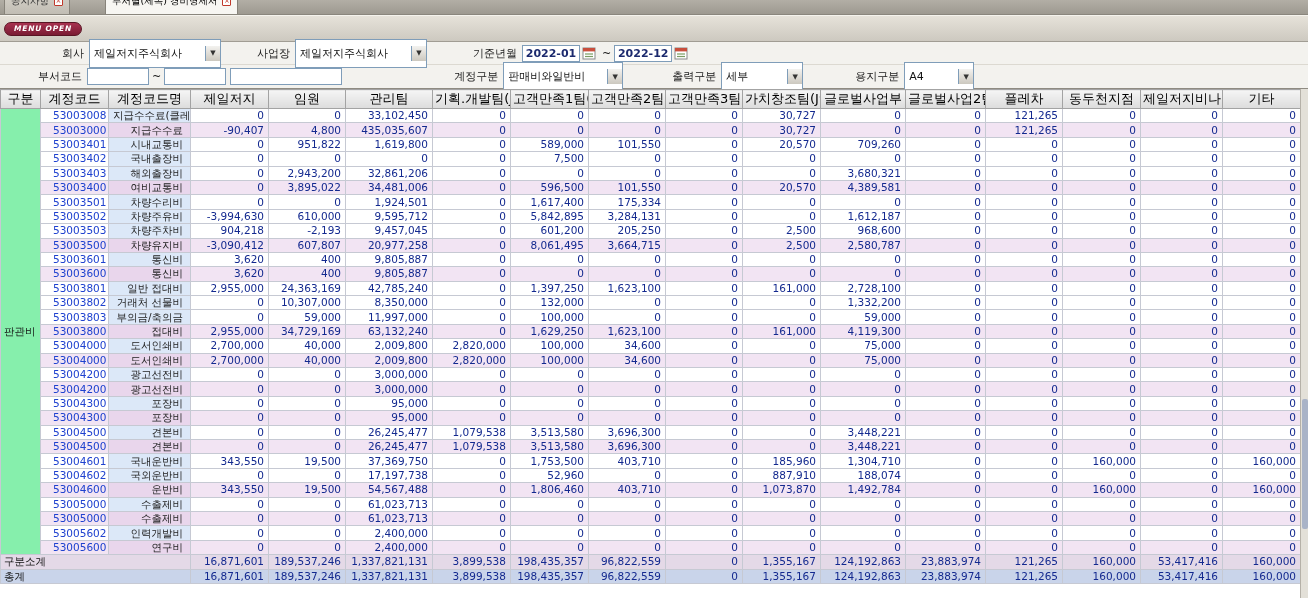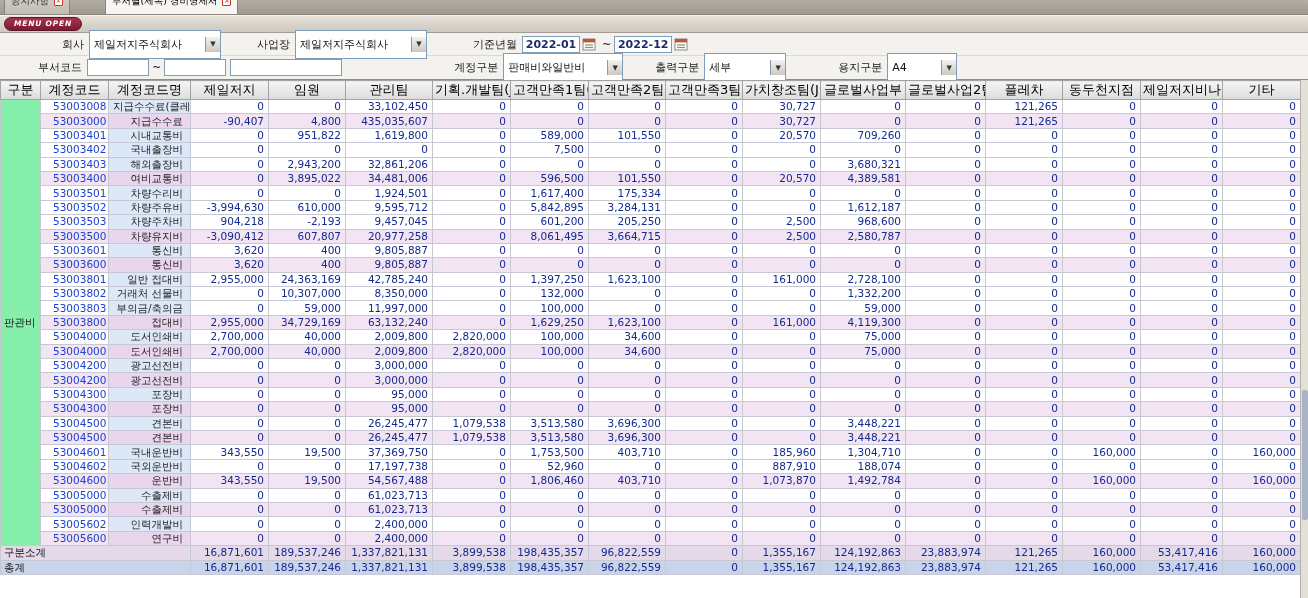--- a/index.html
+++ b/index.html
@@ -23,21 +23,21 @@
     border: 1px solid #87837a; border-bottom: none;
     border-radius: 3px 3px 0 0; white-space: nowrap;
   }
   .tab.active { background: #f7f6f2; color: #000; margin-left: 32px; }
   .tab-close {
     width: 9px; height: 9px; font-size: 7px; line-height: 7px; text-align: center;
     color: #c0392b; background: #fff; border: 1px solid #c0392b; border-radius: 1px;
   }
   
   .menubar {
-    height: 18px; background: linear-gradient(#e6e2d9, #cdc9c0);
+    height: 27px; background: linear-gradient(#e6e2d9, #cdc9c0);
     border-top: 1px solid #f5f3ed; border-bottom: 1px solid #a19d94;
     display: flex; align-items: center; padding: 0 4px;
   }
   .menu-open {
     background: linear-gradient(#a83250, #7a1b33); color: #fff;
     font-size: 7.5px; font-weight: bold; font-style: italic; letter-spacing: 0.8px;
     padding: 1px 9px 2px; border-radius: 8px; border: 1px solid #5a1424; cursor: pointer;
     white-space: nowrap;
   }
   
@@ -154,21 +154,21 @@
     <span class="flabel" style="margin-left:38px">부서코드</span>
     <input class="inputbox" style="width: 62px;" value="">
     <span class="tilde">~</span>
     <input class="inputbox" style="width: 62px;" value="">
     <input class="inputbox" style="width: 112px; margin-left: 4px;" value="">
     <span class="flabel" style="margin-left:112px">계정구분</span>
     <div class="combo" style="width:120px">
       <span class="combo-val">판매비와일반비</span>
       <span class="combo-btn">▼</span>
     </div>
-    <span class="flabel" style="margin-left:32px">출력구분</span>
+    <span class="flabel" style="margin-left:49px">출력구분</span>
     <div class="combo" style="width:82px">
       <span class="combo-val">세부</span>
       <span class="combo-btn">▼</span>
     </div>
     <span class="flabel" style="margin-left:52px">용지구분</span>
     <div class="combo" style="width:70px">
       <span class="combo-val">A4</span>
       <span class="combo-btn">▼</span>
     </div>
   </div>

